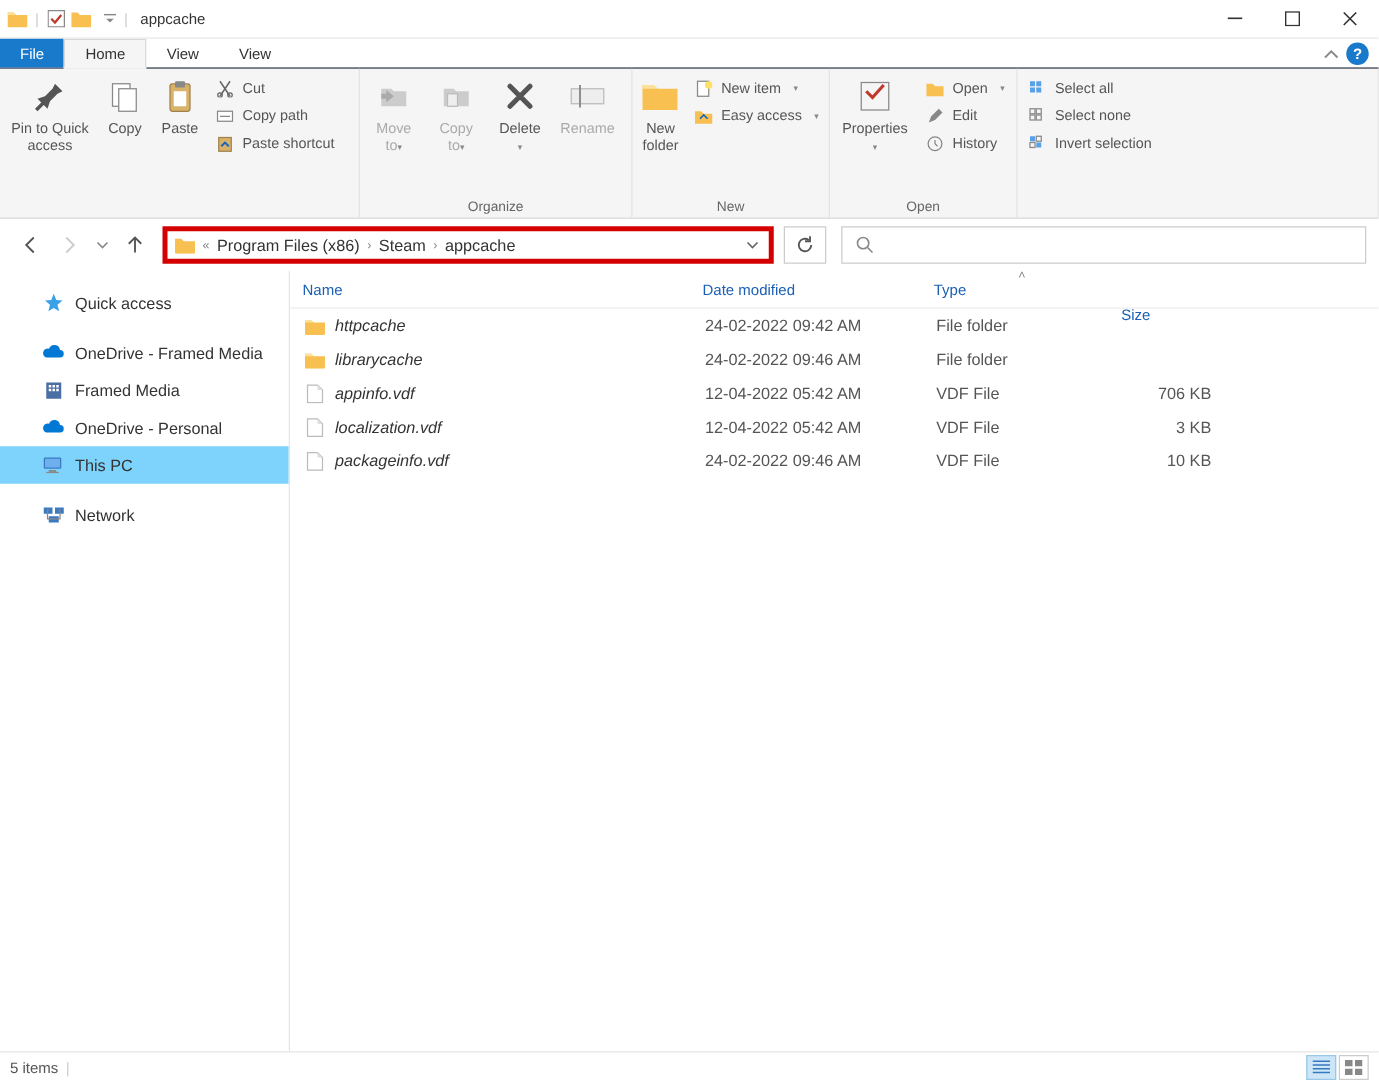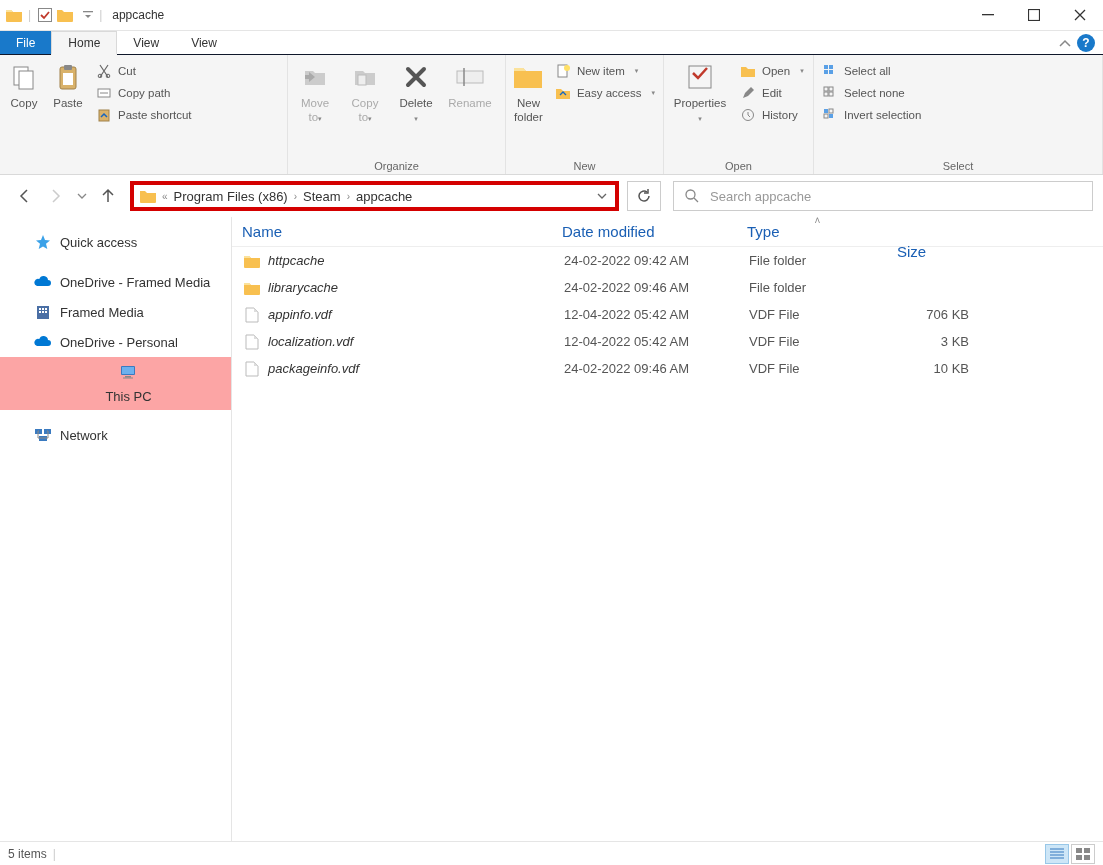--- a/index.html
+++ b/index.html
@@ -52,23 +52,23 @@
 .refresh { width: 34px; height: 30px; border: 1px solid #ccc; display: flex; align-items: center; justify-content: center; font-size: 14px; color: #555; margin-right: 8px; }
 .search-box { width: 420px; height: 30px; border: 1px solid #ccc; display: flex; align-items: center; padding: 0 10px; gap: 10px; }
 .search-box input { border: none; outline: none; flex: 1; font-size: 13px; color: #555; }
 .search-box input::placeholder { color: #999; }
 
 
 .content { display: flex; height: calc(865px - 31px - 24px - 120px - 42px - 24px); }
 .side { width: 232px; border-right: 1px solid #e5e5e5; padding-top: 10px; overflow: auto; }
 .side-item { display: flex; align-items: center; gap: 8px; padding: 6px 8px 6px 34px; cursor: default; font-size: 13px; }
 .side-item .sicon { width: 18px; height: 18px; display: inline-flex; align-items: center; justify-content: center; }
-.side-item.selected { background: #fca5a5; flex-direction: column; }
+.side-item.selected { background: #7dd3fc; }
 .file-area { flex: 1; display: flex; flex-direction: column; }
-.col-headers { height: 30px; display: flex; align-items: center; border-bottom: 1px solid #eee; color: #1a5fb4; font-size: 15px; }
+.col-headers { height: 30px; display: flex; align-items: center; border-bottom: 1px solid #eee; color: #1a5fb4; font-size: 12px; }
 .ch { padding: 0 10px; border-right: 1px solid transparent; display: flex; align-items: center; gap: 4px; }
 .ch.name { width: 320px; }
 .ch.date { width: 185px; }
 .ch.type { width: 150px; }
 .ch.size { width: 90px; text-align: left; margin-top: 40px; }
 .sort-ind { width: 100%; text-align: center; color: #888; font-size: 10px; height: 10px; margin-bottom: -4px; }
 .rows { flex: 1; overflow: auto; }
 .row { height: 27px; display: flex; align-items: center; font-size: 13px; color: #333; padding-left: 2px; }
 .cell { padding: 0 10px; white-space: nowrap; overflow: hidden; }
 .cell.name { width: 320px; display: flex; align-items: center; gap: 8px; font-style: italic; }
@@ -148,20 +148,28 @@
         </svg>
     </span>
     <span class="help-circle">?</span>
   </div>
 </div>
 
 <div class="ribbon">
 
   <div class="ribbon-group" style="width:288px;">
     <div class="ribbon-group-body">
+      <div class="big-btn" style="width:72px;">
+        <span class="icon">
+          <svg width="28" height="28" viewBox="0 0 28 28">
+              <path fill="#555" d="M18 4l6 6-4 2-6 6-2 6-3-3-5 5-2-2 5-5-3-3 6-2 6-6z"></path>
+            </svg>
+        </span>
+        <span class="lbl">Pin to Quick access</span>
+      </div>
       <div class="big-btn" style="width:40px;">
         <span class="icon">
           <svg width="28" height="28" viewBox="0 0 28 28">
               <rect x="4" y="4" width="14" height="18" fill="#fff" stroke="#888"></rect>
               <rect x="9" y="8" width="14" height="18" fill="#fff" stroke="#888"></rect>
             </svg>
         </span>
         <span class="lbl">Copy</span>
       </div>
       <div class="big-btn" style="width:40px;">
@@ -359,21 +367,20 @@
                 <rect x="1" y="1" width="4" height="4" fill="#5aa0e6"></rect>
                 <rect x="6" y="1" width="4" height="4" fill="none" stroke="#888"></rect>
                 <rect x="1" y="6" width="4" height="4" fill="none" stroke="#888"></rect>
                 <rect x="6" y="6" width="4" height="4" fill="#5aa0e6"></rect>
               </svg>
           </span>
           <span>Invert selection</span>
         </div>
       </div>
     </div>
-    <div class="ribbon-group-label">Select</div>
   </div>
 </div>
 
 <div class="navbar">
   <span class="nav-arrow active">
     <svg width="18" height="18" viewBox="0 0 18 18">
         <path d="M12 3l-6 6 6 6" fill="none" stroke="#555" stroke-width="1.5"></path>
       </svg>
   </span>
   <span class="nav-arrow">
@@ -418,21 +425,20 @@
       </svg>
   </div>
 
   <div class="search-box">
     <span>
       <svg width="16" height="16" viewBox="0 0 16 16">
           <circle cx="6.5" cy="6.5" r="4.5" fill="none" stroke="#888" stroke-width="1.3"></circle>
           <path d="M10 10l4 4" stroke="#888" stroke-width="1.3"></path>
         </svg>
     </span>
-    <input type="text" placeholder="Search appcache" style="">
   </div>
 </div>
 
 <div class="content">
   <div class="side" id="sidebar">
       <div class="side-item">
         <span class="sicon">
           <svg width="16" height="16" viewBox="0 0 16 16">
             <path fill="#3aa1e8" d="M8 1l2 5 5 .4-4 3.4 1.3 5.2L8 12.4 3.7 15l1.3-5.2L1 6.4 6 6z"></path>
           </svg>

